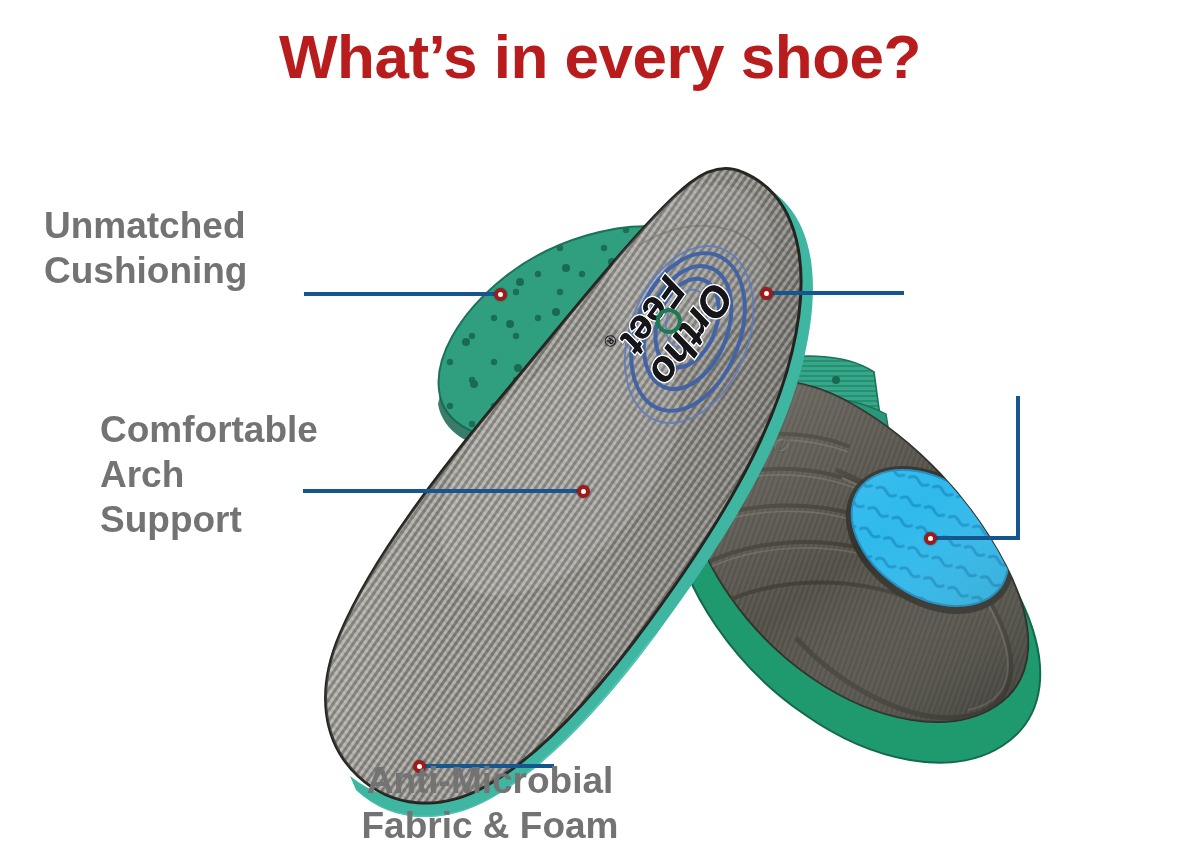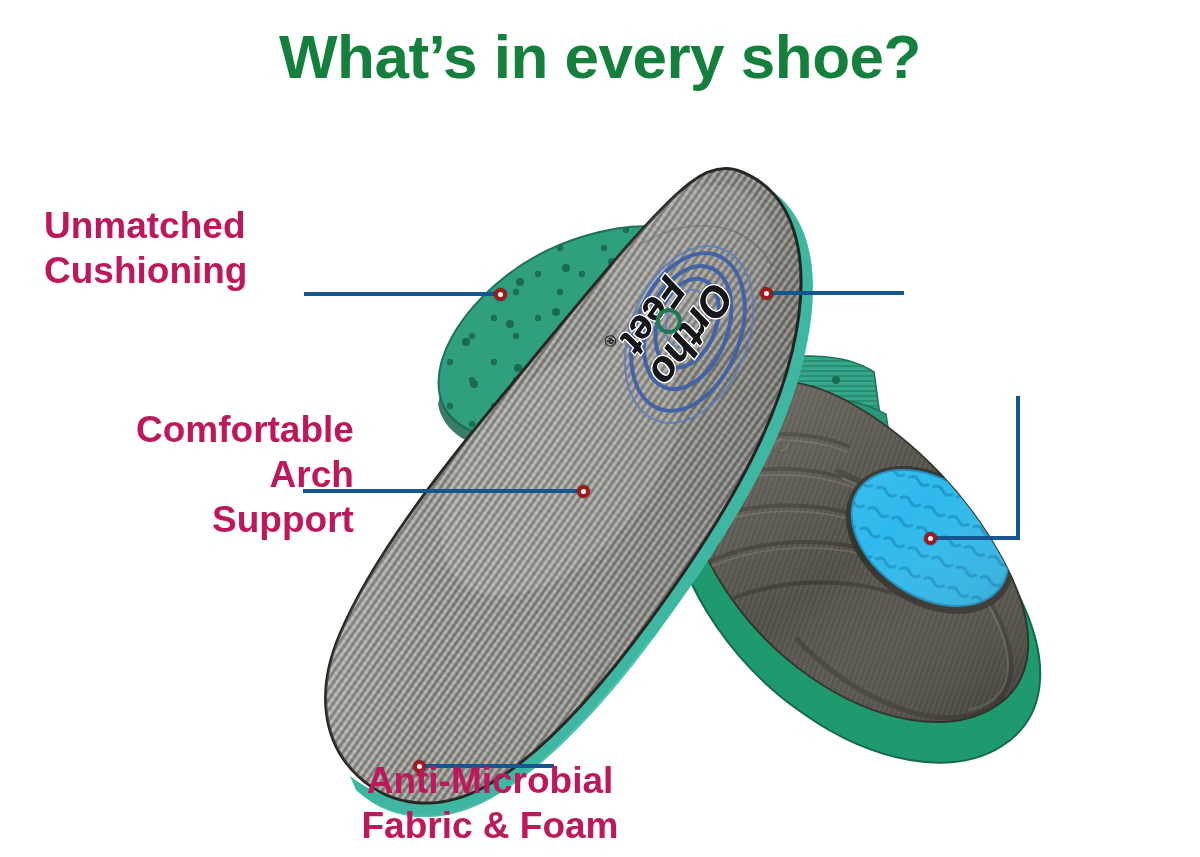--- a/index.html
+++ b/index.html
@@ -19,37 +19,37 @@
 
   
   #page-title {
     position: absolute;
     top: 24px;
     left: 0;
     width: 1200px;
     text-align: center;
     font-size: 62px;
     font-weight: bold;
-    color: #15803d;
+    color: #b91c1c;
     letter-spacing: -0.5px;
     line-height: 1.05;
     white-space: nowrap;
   }
 
   
   .callout-label {
     position: absolute;
-    color: #be185d;
+    color: #737373;
     font-size: 37px;
     font-weight: bold;
     line-height: 1.22;
     white-space: pre-line;
   }
   #label-cushioning { left: 44px;  top: 203px; text-align: left; }
-  #label-arch       { left: 100px; top: 407px; text-align: right; margin-left: 36px; }
+  #label-arch       { left: 100px; top: 407px; text-align: left; }
   #label-heel       { right: 78px; top: 270px; text-align: right; }
   #label-anti       { left: 0;     top: 713px; width: 980px; text-align: center; }
   #label-anti .lbl-inner { display: inline-block; text-align: center; }
 
   
   #leaders {
     position: absolute;
     left: 0; top: 0;
     width: 1200px; height: 857px;
     pointer-events: none;

